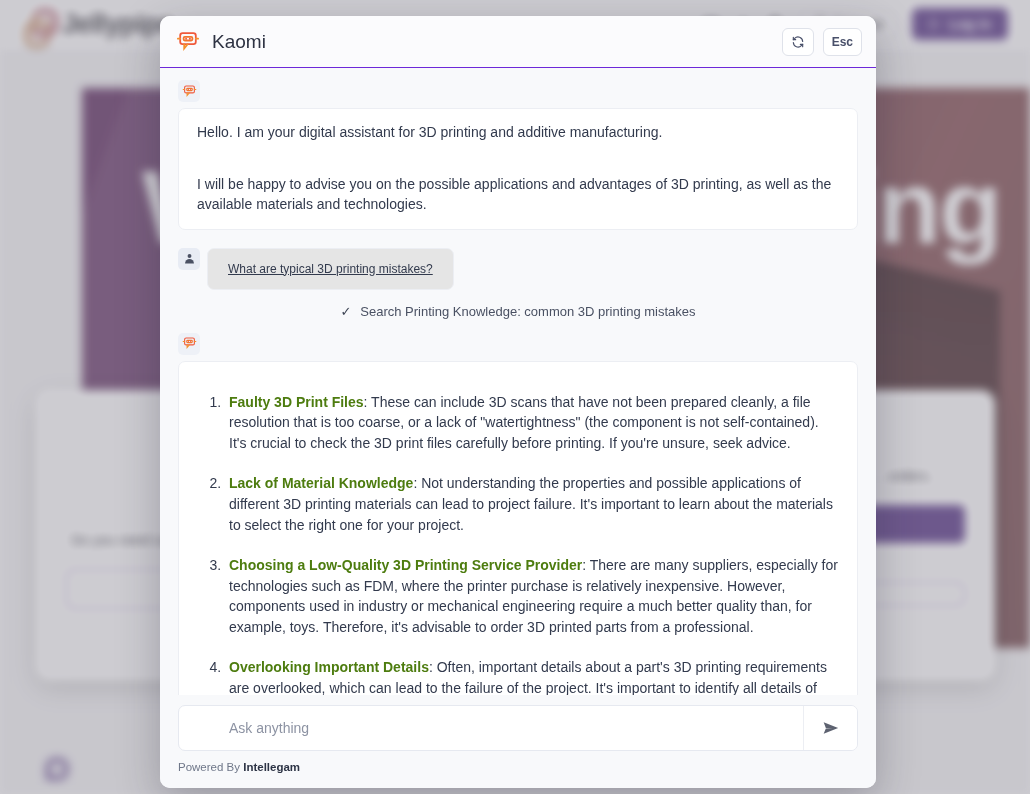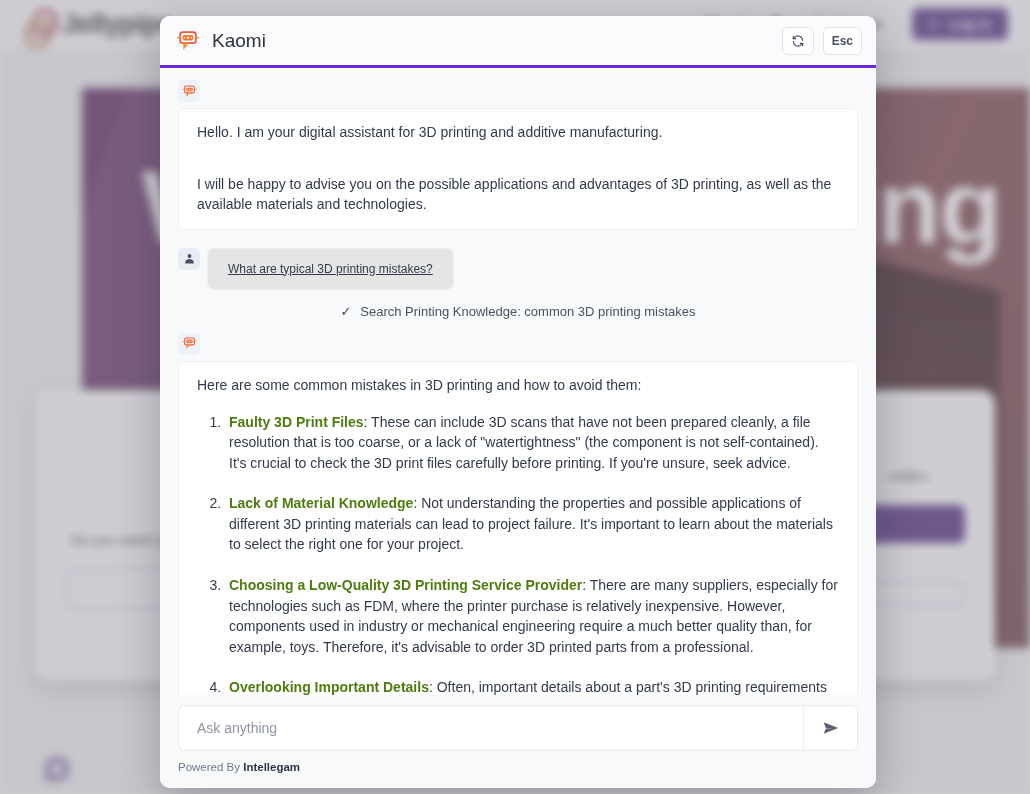--- a/index.html
+++ b/index.html
@@ -224,21 +224,21 @@
     overflow: hidden;
   }
 
   .chat-header {
     height: 52px;
     flex: 0 0 52px;
     background: #fbfbfd;
     display: flex;
     align-items: center;
     padding: 0 14px 0 16px;
-    border-bottom: 3px solid #6d28d9;
+    border-bottom: 1px solid #6d28d9;
   }
   .bot-avatar {
     width: 24px; height: 24px;
     flex: 0 0 24px;
     position: relative;
   }
   .header-title {
     font-size: 19px;
     color: #2d3242;
     margin-left: 12px;
@@ -351,20 +351,21 @@
     background: #f8f9fb;
   }
   .composer {
     display: flex;
     align-items: stretch;
     background: #ffffff;
     border: 1px solid #e6e9f0;
     border-radius: 7px;
     height: 46px;
     overflow: hidden;
+    padding-left: 32px;
   }
   .composer input {
     flex: 1 1 auto;
     border: none;
     outline: none;
     padding: 0 18px;
     font-size: 14px;
     color: #2e3549;
     font-family: "Liberation Sans", sans-serif;
     background: transparent;
@@ -534,21 +535,20 @@
         <svg viewBox="0 0 24 24" width="15" height="15" fill="none" stroke="#f2762f" stroke-width="1.8" stroke-linecap="round">
           <rect x="4.2" y="3.2" width="15.6" height="11" rx="2.4" stroke="#f05a3c"></rect>
           <rect x="7.6" y="6.9" width="8.8" height="3.6" rx="1.2" stroke="#f2762f"></rect>
           <circle cx="10.1" cy="8.7" r="0.95" fill="#f05a3c" stroke="none"></circle>
           <circle cx="13.9" cy="8.7" r="0.95" fill="#f05a3c" stroke="none"></circle>
           <path d="M1.9 8.7h2.3M19.8 8.7h2.3" stroke="#f4902c"></path>
           <path d="M8.2 14.2v4.2l3.4-4.2" stroke="#f4902c"></path>
         </svg>
       </div>
       <div class="bubble">
-        <p>Here are some common mistakes in 3D printing and how to avoid them:</p>
         <ol class="answer-list">
           <li>
             <b>Faulty 3D Print Files</b><span>: These can include 3D scans that have not been prepared cleanly, a file resolution that is too coarse, or a lack of "watertightness" (the component is not self-contained). It's crucial to check the 3D print files carefully before printing. If you're unsure, seek advice.</span>
           </li>
           <li>
             <b>Lack of Material Knowledge</b><span>: Not understanding the properties and possible applications of different 3D printing materials can lead to project failure. It's important to learn about the materials to select the right one for your project.</span>
           </li>
           <li>
             <b>Choosing a Low-Quality 3D Printing Service Provider</b><span>: There are many suppliers, especially for technologies such as FDM, where the printer purchase is relatively inexpensive. However, components used in industry or mechanical engineering require a much better quality than, for example, toys. Therefore, it's advisable to order 3D printed parts from a professional.</span>
           </li>

